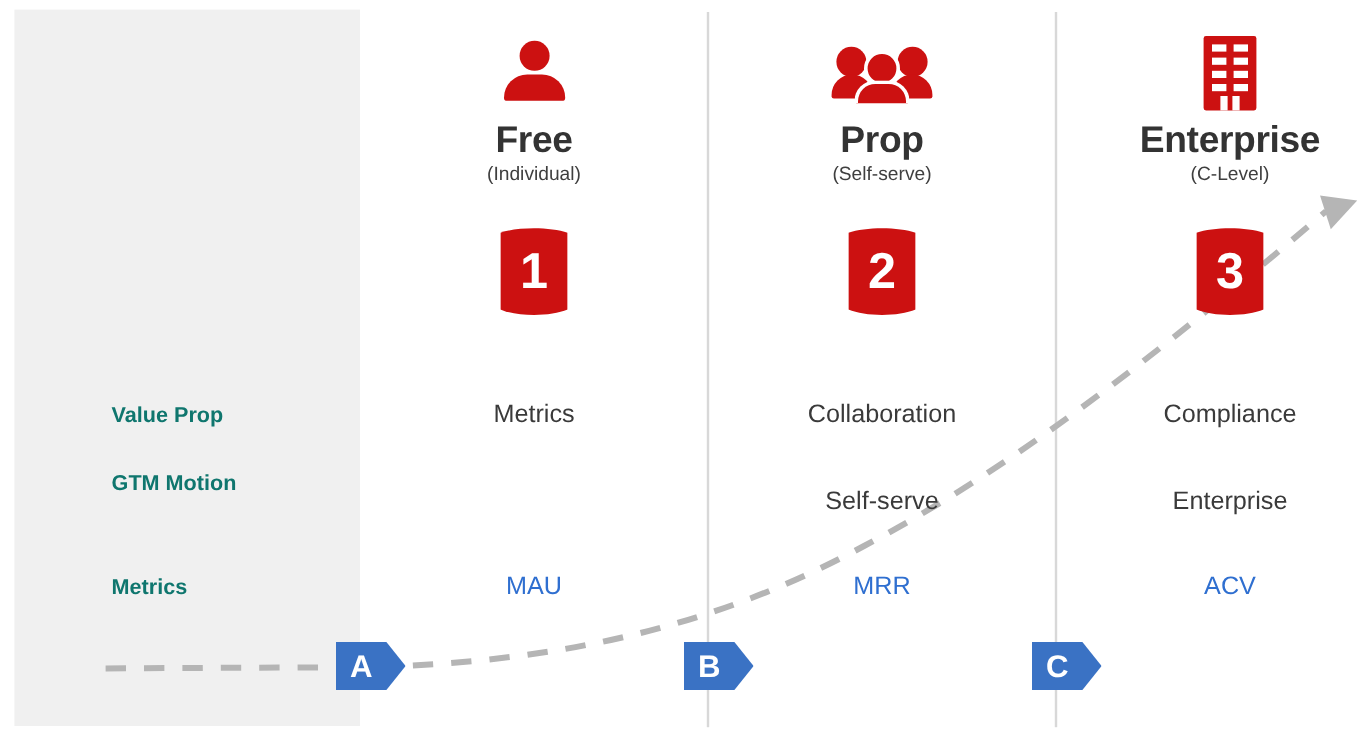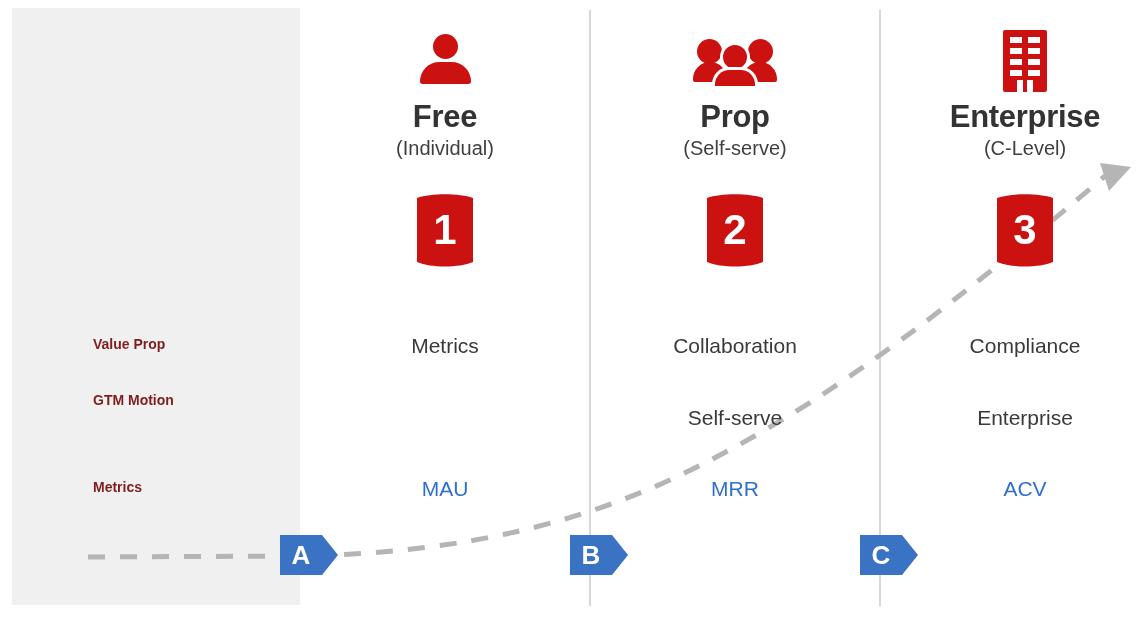--- a/index.html
+++ b/index.html
@@ -158,21 +158,21 @@
   }
 
   .tier-name {
     font-size: 31px;
     font-weight: bold;
     color: #333333;
     letter-spacing: -0.3px;
     line-height: 1.1;
   }
   .tier-sub {
-    font-size: 20px;
+    font-size: 16px;
     color: #3f3f3f;
     margin-top: 3px;
     line-height: 1.1;
   }
 
   
   .badge-wrap {
     margin-top: 33px;
     height: 90px;
     position: relative;
@@ -198,23 +198,23 @@
     color: #ffffff;
     font-size: 42px;
     font-weight: bold;
     line-height: 1;
   }
 
   
   .row-label {
     position: absolute;
     left: 93px;
-    font-size: 14px;
+    font-size: 18px;
     font-weight: bold;
-    color: #7f1d1d;
+    color: #0f766e;
     white-space: nowrap;
   }
   .cell {
     position: absolute;
     width: 290px;
     text-align: center;
     font-size: 21px;
     color: #3a3a3a;
     white-space: nowrap;
   }

